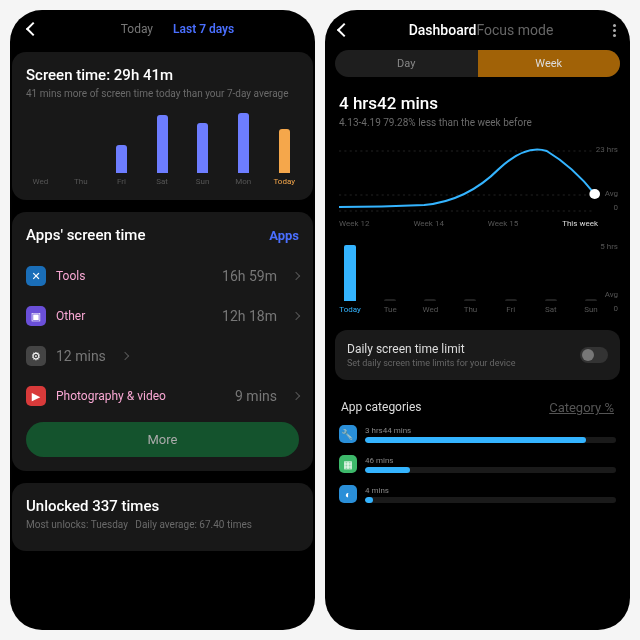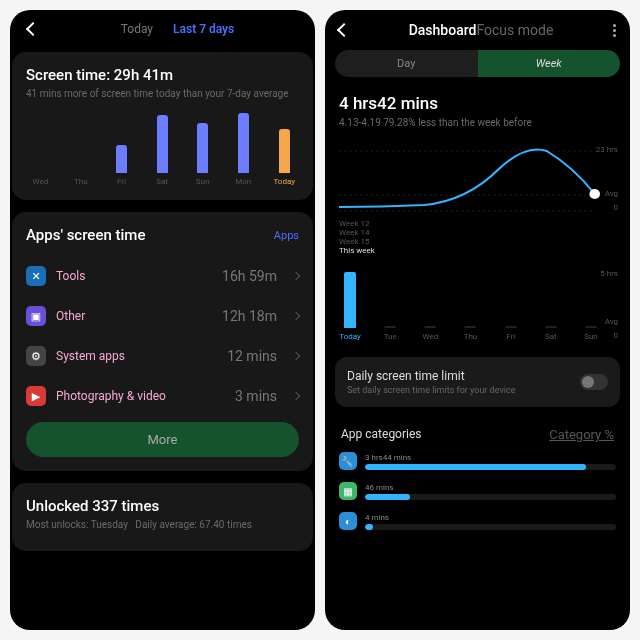--- a/index.html
+++ b/index.html
@@ -9,21 +9,21 @@
     width: 640px;
     height: 640px;
     overflow: hidden;
     display: flex;
     gap: 10px;
     padding: 10px;
   }
   .phone {
     flex: 1;
     background: #000;
-    border-radius: 20px;
+    border-radius: 32px;
     overflow: hidden;
     color: #fff;
     display: flex;
     flex-direction: column;
     font-size: 13px;
   }
   
   .nav-left {
     display: flex;
     align-items: center;
@@ -54,21 +54,21 @@
     gap: 20px;
     padding: 10px 4px 0;
     margin-top: 8px;
   }
   .bar-col { flex: 1; display: flex; flex-direction: column; align-items: center; gap: 4px; }
   .bar { width: 11px; background: #6d7dff; border-radius: 3px 3px 0 0; }
   .bar.orange { background: #f5a74b; }
   .bar-lbl { color: #555; font-size: 8px; }
   .bar-lbl.hl { color: #f5a74b; }
   .section-hdr { display: flex; justify-content: space-between; align-items: center; }
-  .link-blue { color: #4a6fff; font-size: 11px; font-weight: 400; }
+  .link-blue { color: #4a6fff; font-size: 13px; font-weight: 700; }
   .app-list { margin-top: 12px; }
   .app-row {
     display: flex; align-items: center;
     padding: 10px 0;
     gap: 10px;
   }
   .app-icon {
     width: 20px; height: 20px;
     border-radius: 5px;
     display: flex; align-items: center; justify-content: center;
@@ -107,27 +107,27 @@
   .rtab-dim { color: #666; font-size: 14px; }
   .kebab { display: flex; flex-direction: column; gap: 2px; }
   .kebab span { width: 3px; height: 3px; background: #aaa; border-radius: 50%; }
   .seg {
     display: flex; margin: 4px 10px 10px;
     background: #1e1e1e; border-radius: 16px;
     overflow: hidden;
     font-size: 11px;
   }
   .seg > div { flex: 1; text-align: center; padding: 7px 0; color: #888; }
-  .seg > div.sel { background: #14532d; color: #ddd; font-style: italic; }
+  .seg > div.sel { background: #a16207; color: #ddd; }
   .rsec { padding: 6px 14px; }
   .big-t { font-size: 17px; font-weight: 500; }
   .line-chart-wrap { position: relative; height: 78px; margin-top: 10px; }
   .line-chart-wrap svg { width: 100%; height: 100%; }
   .side-lbl { position: absolute; right: -2px; font-size: 8px; color: #555; }
-  .lc-labels { display: flex; justify-content: space-between; font-size: 8px; color: #555; padding: 2px 18px 0 0; flex-direction: column; }
+  .lc-labels { display: flex; justify-content: space-between; font-size: 8px; color: #555; padding: 2px 18px 0 0; }
   .lc-labels .hl { color: #ddd; }
   .daily-bars { display: flex; align-items: flex-end; height: 74px; gap: 18px; padding: 8px 14px 0 0; }
   .dbar-col { flex: 1; display: flex; flex-direction: column; align-items: center; gap: 4px; }
   .dbar { width: 12px; background: #222; border-radius: 2px 2px 0 0; }
   .dbar.blue { background: #34b4ff; }
   .dbar-lbl { color: #555; font-size: 8px; }
   .dbar-lbl.hl { color: #34b4ff; }
   .limit-row {
     background: #1a1a1a;
     border-radius: 12px;
@@ -219,28 +219,27 @@
           <div class="chev-r"></div>
         </div>
         <div class="app-row">
           <div class="app-icon ico-other">▣</div>
           <div class="app-name">Other</div>
           <div class="app-time">12h 18m</div>
           <div class="chev-r"></div>
         </div>
         <div class="app-row">
           <div class="app-icon ico-sys">⚙</div>
-          <div class="app-name">System apps</div>
           <div class="app-time">12 mins</div>
           <div class="chev-r"></div>
         </div>
         <div class="app-row">
           <div class="app-icon ico-photo">▶</div>
           <div class="app-name">Photography &amp; video</div>
-          <div class="app-time">3 mins</div>
+          <div class="app-time">9 mins</div>
           <div class="chev-r"></div>
         </div>
       </div>
     <div class="more-btn">More</div>
   </div>
 
   <div class="card" style="padding-bottom:20px">
     <div class="title-sm">Unlocked 337 times</div>
     <div class="sub-dim">
       <span>Most unlocks: Tuesday</span>&nbsp;&nbsp;&nbsp;<span>Daily average: 67.40 times</span>

